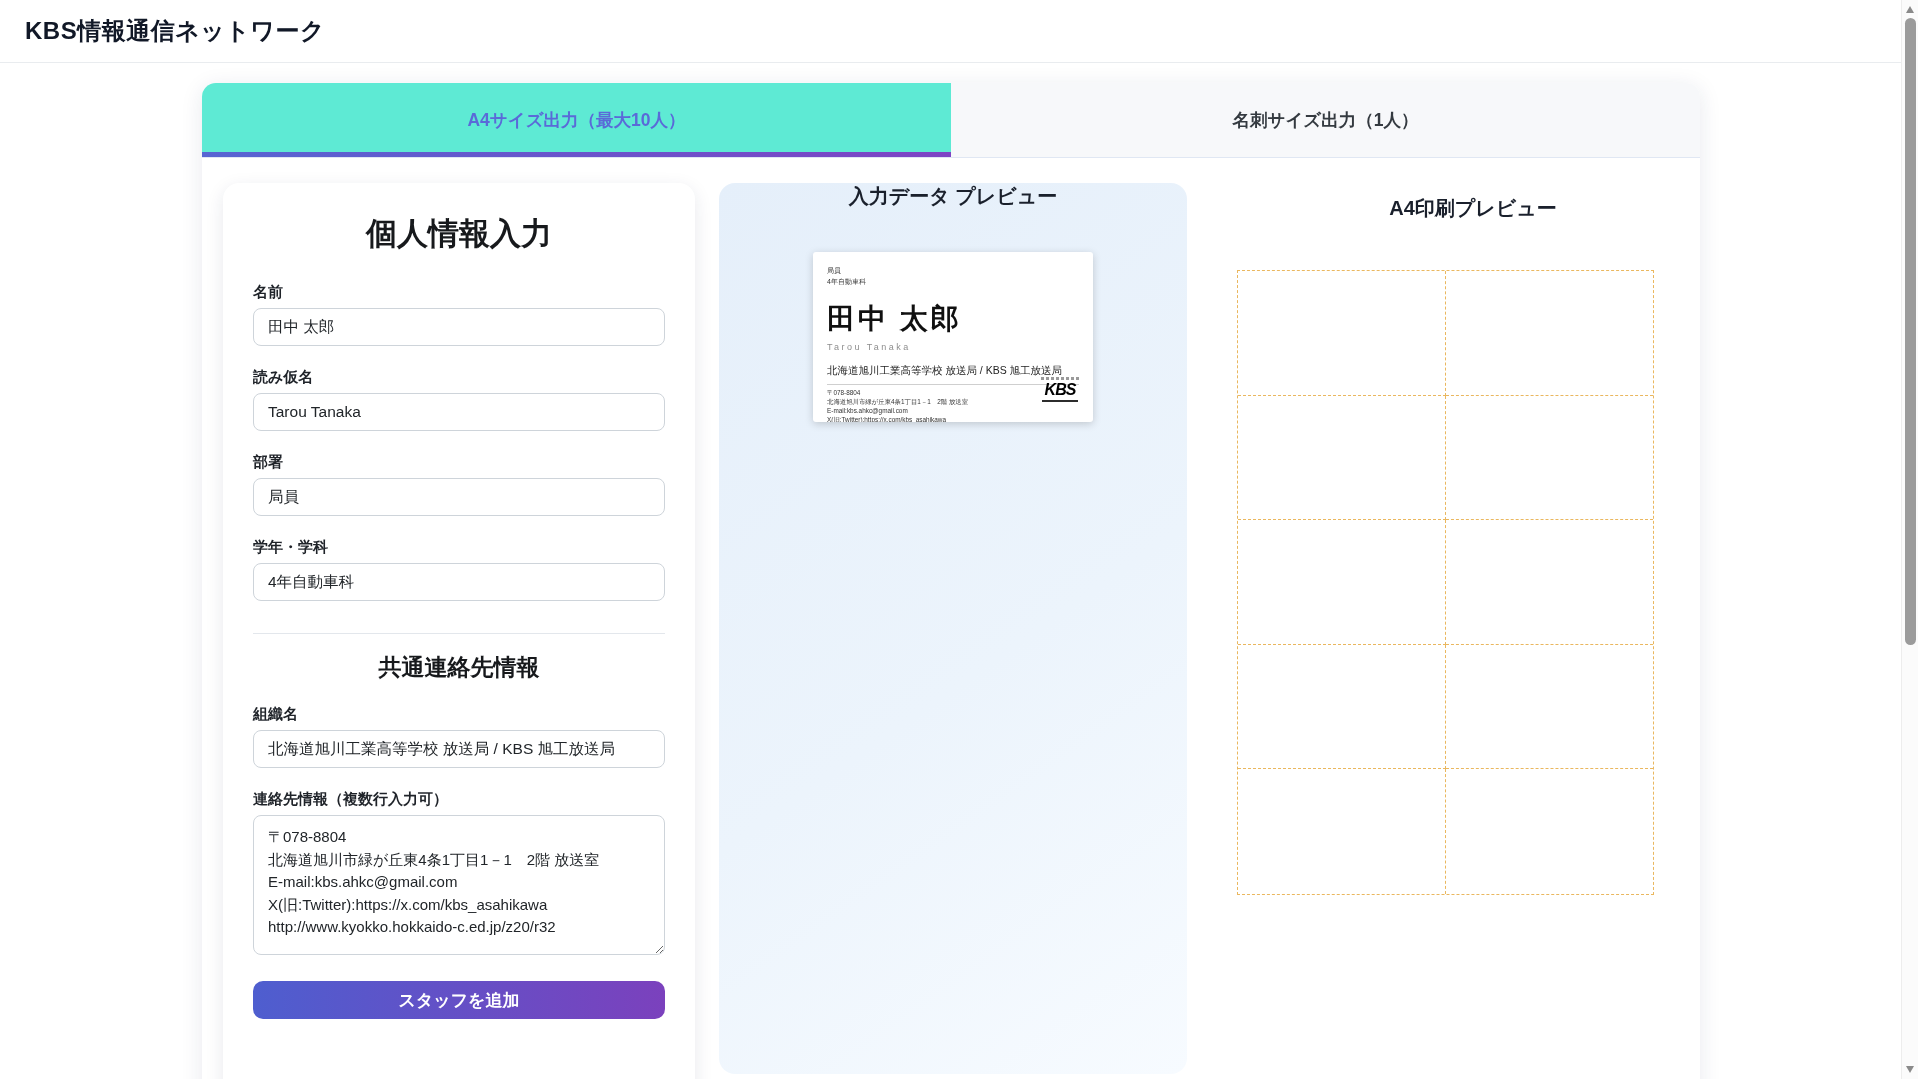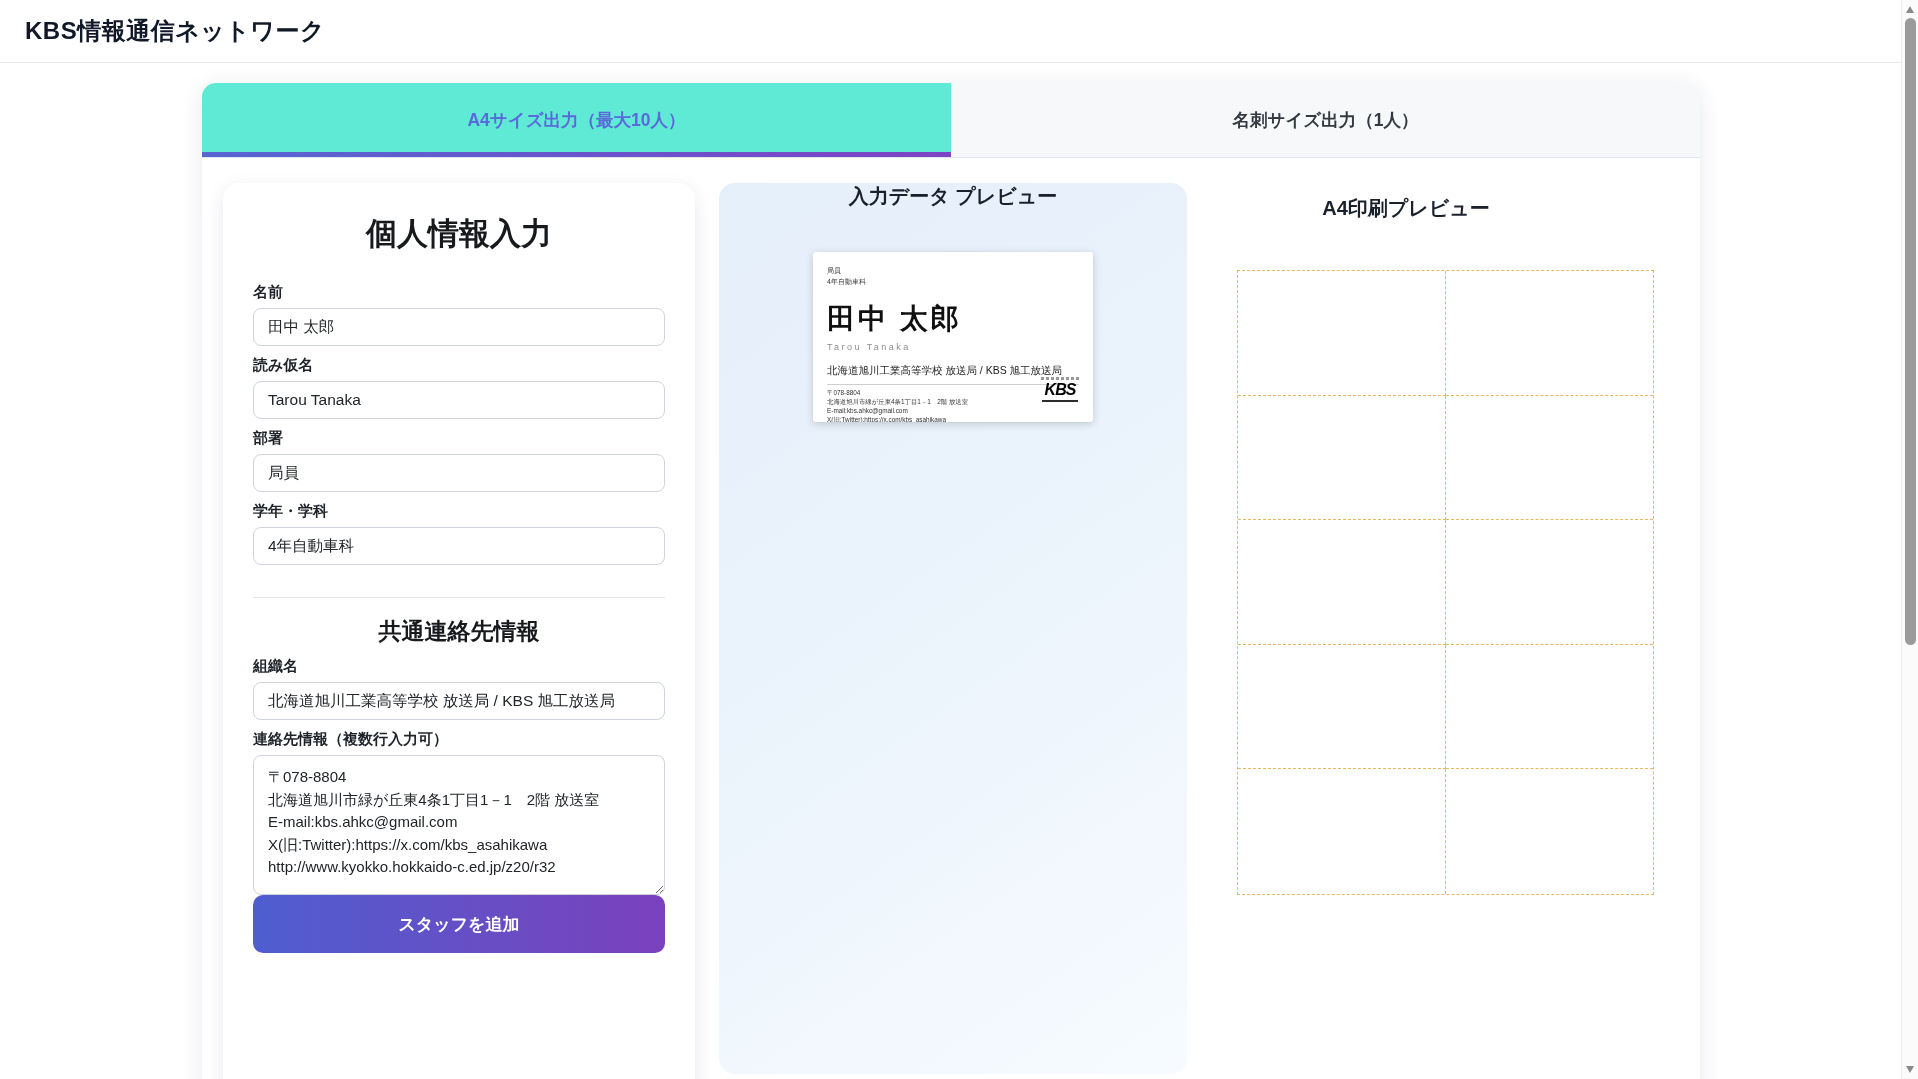--- a/index.html
+++ b/index.html
@@ -26,31 +26,31 @@
     background:linear-gradient(90deg,#5765d2,#7e44c4); }
 
   
   .form-card { position:absolute; left:21px; top:100px; width:472px; height:1020px;
     background:#fff; border-radius:16px; box-shadow:0 5px 18px rgba(25,35,80,0.10);
     padding:30px 30px 0 30px; }
   .form-title { text-align:center; font-size:31px; font-weight:700; color:#17191c; }
   .count-pill { margin-top:26px; height:38px; border-radius:10px; width:100%;
     background:linear-gradient(90deg,#4e5ecf,#7b41bd); color:#fff; font-size:16px;
     font-weight:700; display:flex; align-items:center; justify-content:center; border:none; }
-  .field-label { margin-top:10px; font-size:15px; font-weight:700; color:#1f2329; }
+  .field-label { margin-top:22px; font-size:15px; font-weight:700; color:#1f2329; }
   .field-label.first { margin-top:28px; }
   .text-input { margin-top:6px; width:100%; height:38px; border:1px solid #ced4da;
     border-radius:8px; padding:0 14px; font-size:15.5px; color:#212529; background:#fff;
     font-family:"Liberation Sans","DejaVu Sans",sans-serif; display:block; }
   .divider { margin-top:32px; border:none; border-top:1px solid #e3e7ec; }
   .section-title { margin-top:18px; text-align:center; font-size:23px; font-weight:700; color:#17191c; }
   .contact-textarea { margin-top:6px; width:100%; height:140px; border:1px solid #ced4da;
     border-radius:8px; padding:10px 14px; font-size:15px; line-height:1.5; color:#212529;
     resize:vertical; font-family:"Liberation Sans","DejaVu Sans",sans-serif; display:block; }
-  .add-staff-btn { width:100%; height:58px; border:none; border-radius:10px;
+  .add-staff-btn { margin-top:26px; width:100%; height:38px; border:none; border-radius:10px;
     background:linear-gradient(90deg,#4e5ecf,#7b41bd); color:#fff; font-size:17px; font-weight:700;
     font-family:"Liberation Sans","DejaVu Sans",sans-serif; cursor:pointer; }
 
   
   .preview-panel { position:absolute; left:517px; top:100px; width:468px; height:891px;
     border-radius:16px; background:linear-gradient(145deg,#e5effa 0%,#ecf4fc 55%,#f7fbff 100%); }
   .preview-title { text-align:center; font-size:20px; font-weight:700; color:#1a202c; }
 
   
   .biz-card { width:280px; height:170px; background:#fff; margin:42px auto 0 auto;
@@ -161,21 +161,21 @@
       </div>
       <div class="bc-logo">
         <div class="bc-logo-tagline"></div>
         <div class="bc-logo-mark">KBS</div>
         <div class="bc-logo-caption"></div>
       </div>
     </div>
   </div>
 </div>
 
-<div class="a4-title" style="left:1172px; top:195px; position:absolute;">A4印刷プレビュー</div>
+<div class="a4-title" style="left:1239px; top:195px; position:absolute;">A4印刷プレビュー</div>
 <div class="a4-grid" style="left:1237px; top:270px; position:absolute;">
     <div class="a4-cell"></div>
     <div class="a4-cell"></div>
     <div class="a4-cell"></div>
     <div class="a4-cell"></div>
     <div class="a4-cell"></div>
     <div class="a4-cell"></div>
     <div class="a4-cell"></div>
     <div class="a4-cell"></div>
     <div class="a4-cell"></div>

